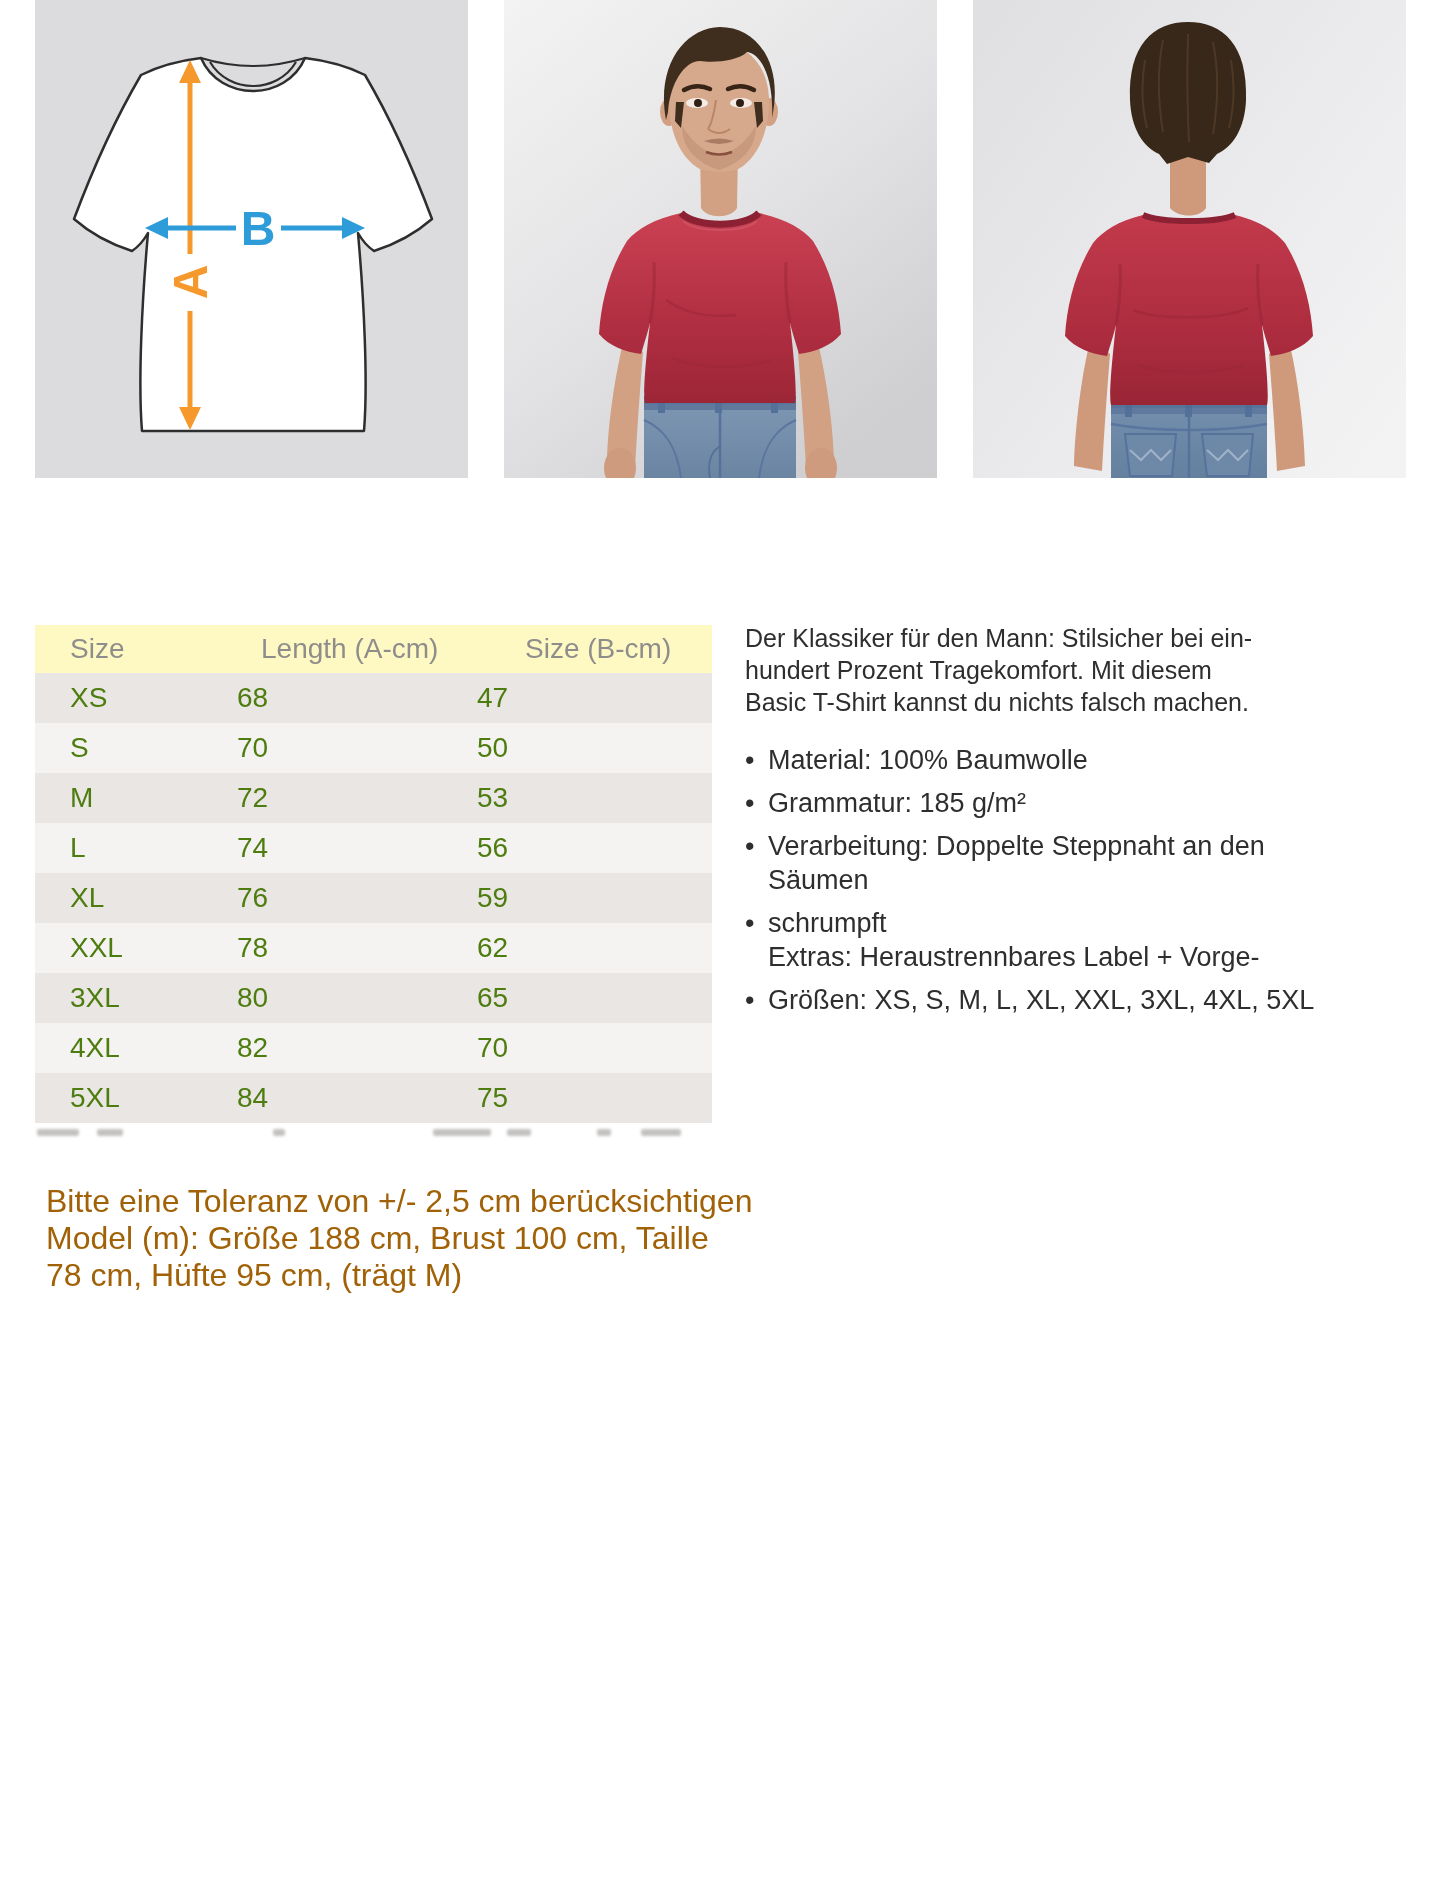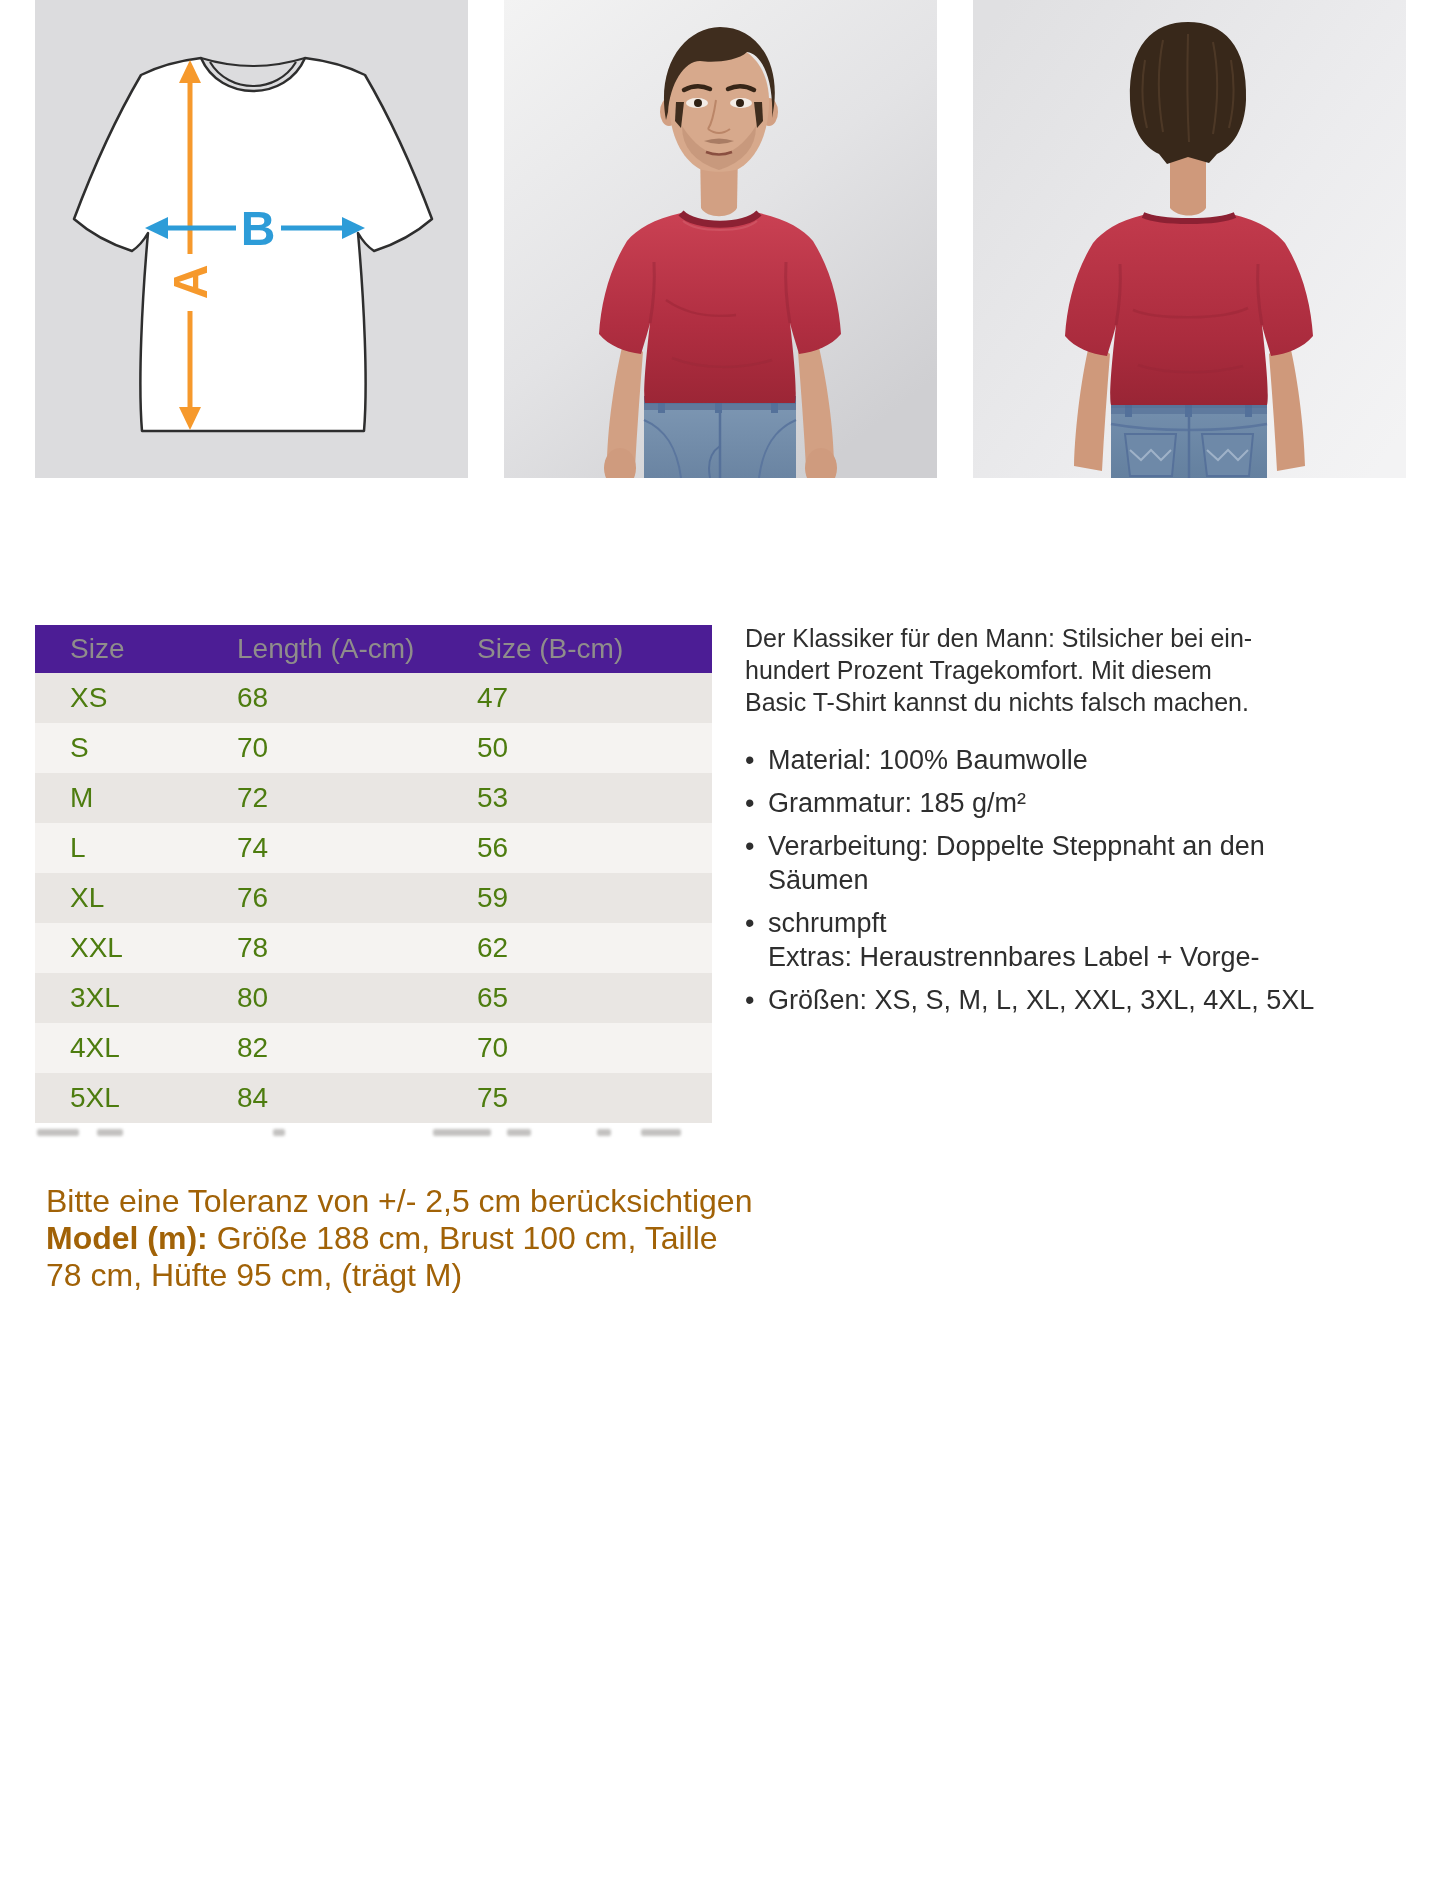--- a/index.html
+++ b/index.html
@@ -18,35 +18,35 @@
 
   
   .size-table { position:absolute; left:35px; top:625px; width:677px; }
   .trow {
     display:grid; grid-template-columns:202px 240px 235px;
     align-items:center; height:50px;
     font-size:28px; color:#4d7c0f;
   }
   .trow.head { height:48px; color:#8f8d8b; }
   .trow .c1 { padding-left:35px; }
-  .trow.head { background:#4c1d95; }
+  .trow.head { background:#fef9c3;gap:24px; }
   .tbody .trow:nth-child(odd)  { background:#e9e6e3; }
   .tbody .trow:nth-child(even) { background:#f5f3f1; }
 
   
   .crop-strip { position:absolute; left:35px; top:1127px; width:677px; height:14px; background:#ffffff; }
   .crop-strip i {
     position:absolute; top:2px; height:7px; background:#a3a19f;
     filter:blur(1.5px); opacity:.65; border-radius:2px; display:block;
   }
 
   
   .notes { position:absolute; left:46px; top:1183px; width:640px;
            font-size:32px; line-height:37px; color:#a16207; }
-  .notes .bold { font-weight:bold; }
+  .notes .bold { font-weight:normal; }
   .note-line { white-space:nowrap; }
 
   
   .desc { position:absolute; left:745px; top:622px; width:620px; color:#2e2e2e; }
   .desc .para { font-size:25px; line-height:32px; }
   .desc .para div { white-space:nowrap; }
   .desc ul { list-style:none; margin-top:25px; }
   .desc li { position:relative; padding-left:23px; font-size:27px; line-height:34px; margin-bottom:9px; }
   .desc li::before {
     content:"•"; position:absolute; left:0; top:0;

